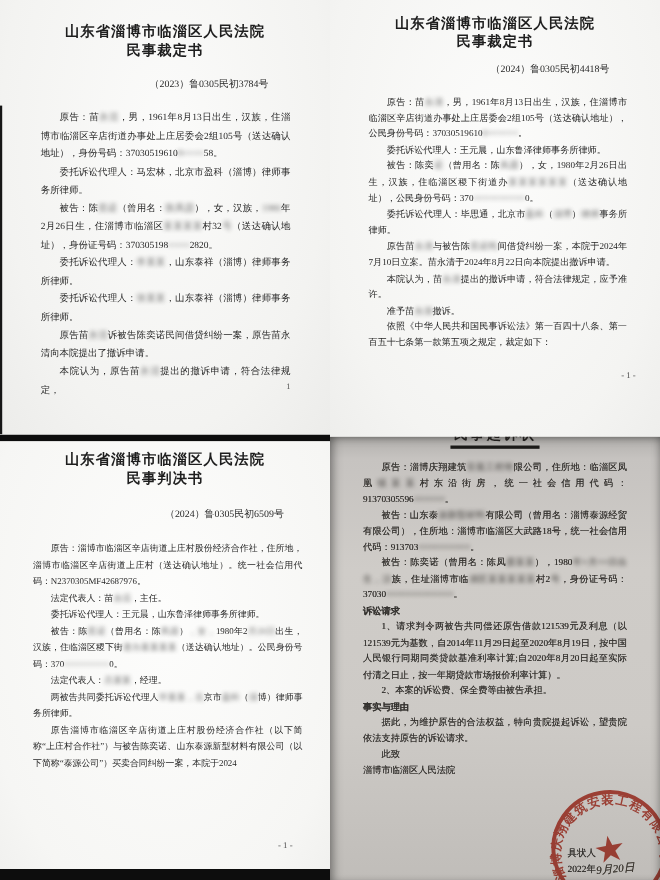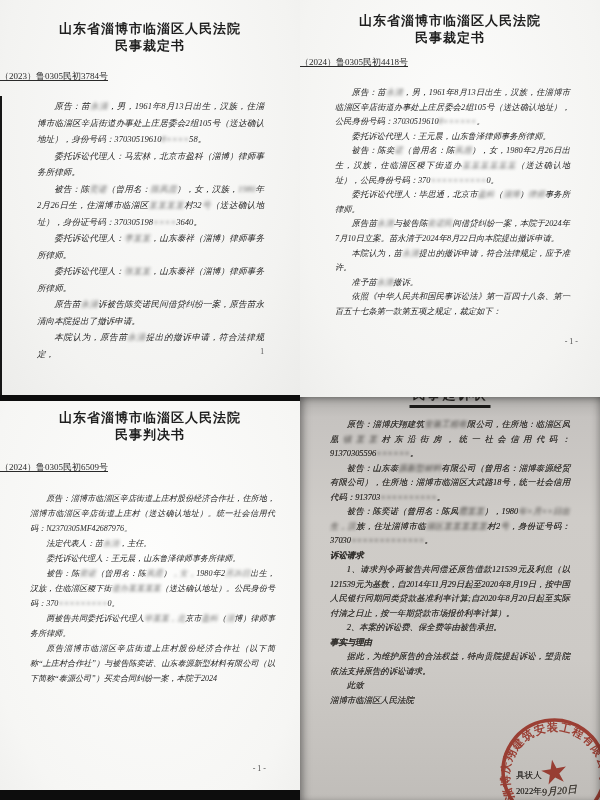--- a/index.html
+++ b/index.html
@@ -15,25 +15,25 @@
   .edge-line{position:absolute;left:0;top:96px;bottom:0;width:2px;background:#161616;}
   .bar{position:absolute;left:0;width:300px;background:#0d0d0d;}
   .bar-top{top:0;height:6px;}
   .bar-bottom{bottom:0;height:10px;}
   .doc-head{position:absolute;left:0;right:0;text-align:center;font-weight:bold;letter-spacing:1px;color:#1e1e1e;}
   .court{font-size:13px;line-height:17px;}
   .doctype{font-size:13px;line-height:17px;}
   .h1{top:20px;}
   .h2{top:12px;}
   .h3{top:14px;}
-  .case-no{position:absolute;left:0;right:0;font-size:9px;color:#2a2a2a;text-decoration:underline;}
+  .case-no{position:absolute;left:0;right:0;text-align:right;font-size:9px;color:#2a2a2a;}
   .c1{top:70px;padding-right:56px;}
   .c2{top:56px;padding-right:46px;}
   .c3{top:66px;padding-right:42px;}
-  .doc-body{position:absolute;text-align:justify;font-style:italic;}
+  .doc-body{position:absolute;text-align:justify;}
   .doc-body p{margin:0;text-indent:2em;}
   .doc-body p.heading{text-indent:0;text-align:left;font-weight:bold;}
   .doc-body p.noindent{text-indent:0;}
   .b1{top:98px;left:37px;right:36px;font-size:8.6px;line-height:16.5px;}
   .b2{top:86px;left:35px;right:30px;font-size:8.3px;line-height:14.6px;}
   .b3{top:96px;left:30px;right:25px;font-size:8.1px;line-height:15px;}
   .b4{top:21px;left:30px;right:30px;font-size:8.4px;line-height:14.5px;text-shadow:0 0 .6px rgba(55,52,48,.85);}
   .blur{filter:blur(1.7px);opacity:.68;}
   .page-no{position:absolute;color:#4d4d4d;}
   .p1{right:36px;top:347px;font-size:7.5px;}
@@ -58,21 +58,21 @@
   <section class="quad q-tl">
     <div class="edge-line"></div>
     <div class="doc-head h1">
       <div class="court">山东省淄博市临淄区人民法院</div>
       <div class="doctype">民事裁定书</div>
     </div>
     <div class="case-no c1">（2023）鲁0305民初3784号</div>
     <div class="doc-body b1">
         <p><span>原告：苗</span><span class="blur">永清</span><span>，男，1961年8月13日出生，汉族，住淄博市临淄区辛店街道办事处上庄居委会2组105号（送达确认地址），身份号码：37030519610</span><span class="blur">8××××</span><span>58。</span></p>
         <p><span>委托诉讼代理人：马宏林，北京市盈科（淄博）律师事务所律师。</span></p>
-        <p><span>被告：陈</span><span class="blur">奕诺</span><span>（曾用名：</span><span class="blur">陈凤霞</span><span>），女，汉族，</span><span class="blur">1980</span><span>年2月26日生，住淄博市临淄区</span><span class="blur">某某某某</span><span>村32</span><span class="blur">号</span><span>（送达确认地址），身份证号码：370305198</span><span class="blur">××××</span><span>3640。</span></p>
+        <p><span>被告：陈</span><span class="blur">奕诺</span><span>（曾用名：</span><span class="blur">陈凤霞</span><span>），女，汉族，</span><span class="blur">1980</span><span>年2月26日生，住淄博市临淄区</span><span class="blur">某某某某</span><span>村32</span><span class="blur">号</span><span>（送达确认地址），身份证号码：370305198</span><span class="blur">××××</span><span>2820。</span></p>
         <p><span>委托诉讼代理人：</span><span class="blur">李某某</span><span>，山东泰祥（淄博）律师事务所律师。</span></p>
         <p><span>委托诉讼代理人：</span><span class="blur">张某某</span><span>，山东泰祥（淄博）律师事务所律师。</span></p>
         <p><span>原告苗</span><span class="blur">永清</span><span>诉被告陈奕诺民间借贷纠纷一案，原告苗永清向本院提出了撤诉申请。</span></p>
         <p><span>本院认为，原告苗</span><span class="blur">永清</span><span>提出的撤诉申请，符合法律规定，</span></p>
       </div>
     <div class="page-no p1">1</div>
   </section>
 
   <section class="quad q-tr">
     <div class="doc-head h2">
@@ -98,20 +98,21 @@
     <div class="doc-head h3">
       <div class="court">山东省淄博市临淄区人民法院</div>
       <div class="doctype">民事判决书</div>
     </div>
     <div class="case-no c3">（2024）鲁0305民初6509号</div>
     <div class="doc-body b3">
         <p><span>原告：淄博市临淄区辛店街道上庄村股份经济合作社，住所地，淄博市临淄区辛店街道上庄村（送达确认地址）。统一社会信用代码：N2370305MF42687976。</span></p>
         <p><span>法定代表人：苗</span><span class="blur">永清</span><span>，主任。</span></p>
         <p><span>委托诉讼代理人：王元晨，山东鲁泽律师事务所律师。</span></p>
         <p><span>被告：陈</span><span class="blur">奕诺</span><span>（曾用名：陈</span><span class="blur">凤霞</span><span>）</span><span class="blur">，女，</span><span>1980年2</span><span class="blur">月26日</span><span>出生，汉族，住临淄区稷下街</span><span class="blur">道办某某某某</span><span>（送达确认地址）。公民身份号码：370</span><span class="blur">×××××××××</span><span>0。</span></p>
+        <p><span>法定代表人：</span><span class="blur">吕某某</span><span>，经理。</span></p>
         <p><span>两被告共同委托诉讼代理人</span><span class="blur">毕某某，北</span><span>京市</span><span class="blur">盈科</span><span>（</span><span class="blur">淄</span><span>博）律师事务所律师。</span></p>
         <p><span>原告淄博市临淄区辛店街道上庄村股份经济合作社（以下简称“上庄村合作社”）与被告陈奕诺、山东泰源新型材料有限公司（以下简称“泰源公司”）买卖合同纠纷一案，本院于2024</span></p>
       </div>
     <div class="page-no p3">- 1 -</div>
     <div class="bar bar-bottom"></div>
   </section>
 
   <section class="quad q-br">
     <span class="complaint-title">民事起诉状</span>
     <div class="doc-body b4">

